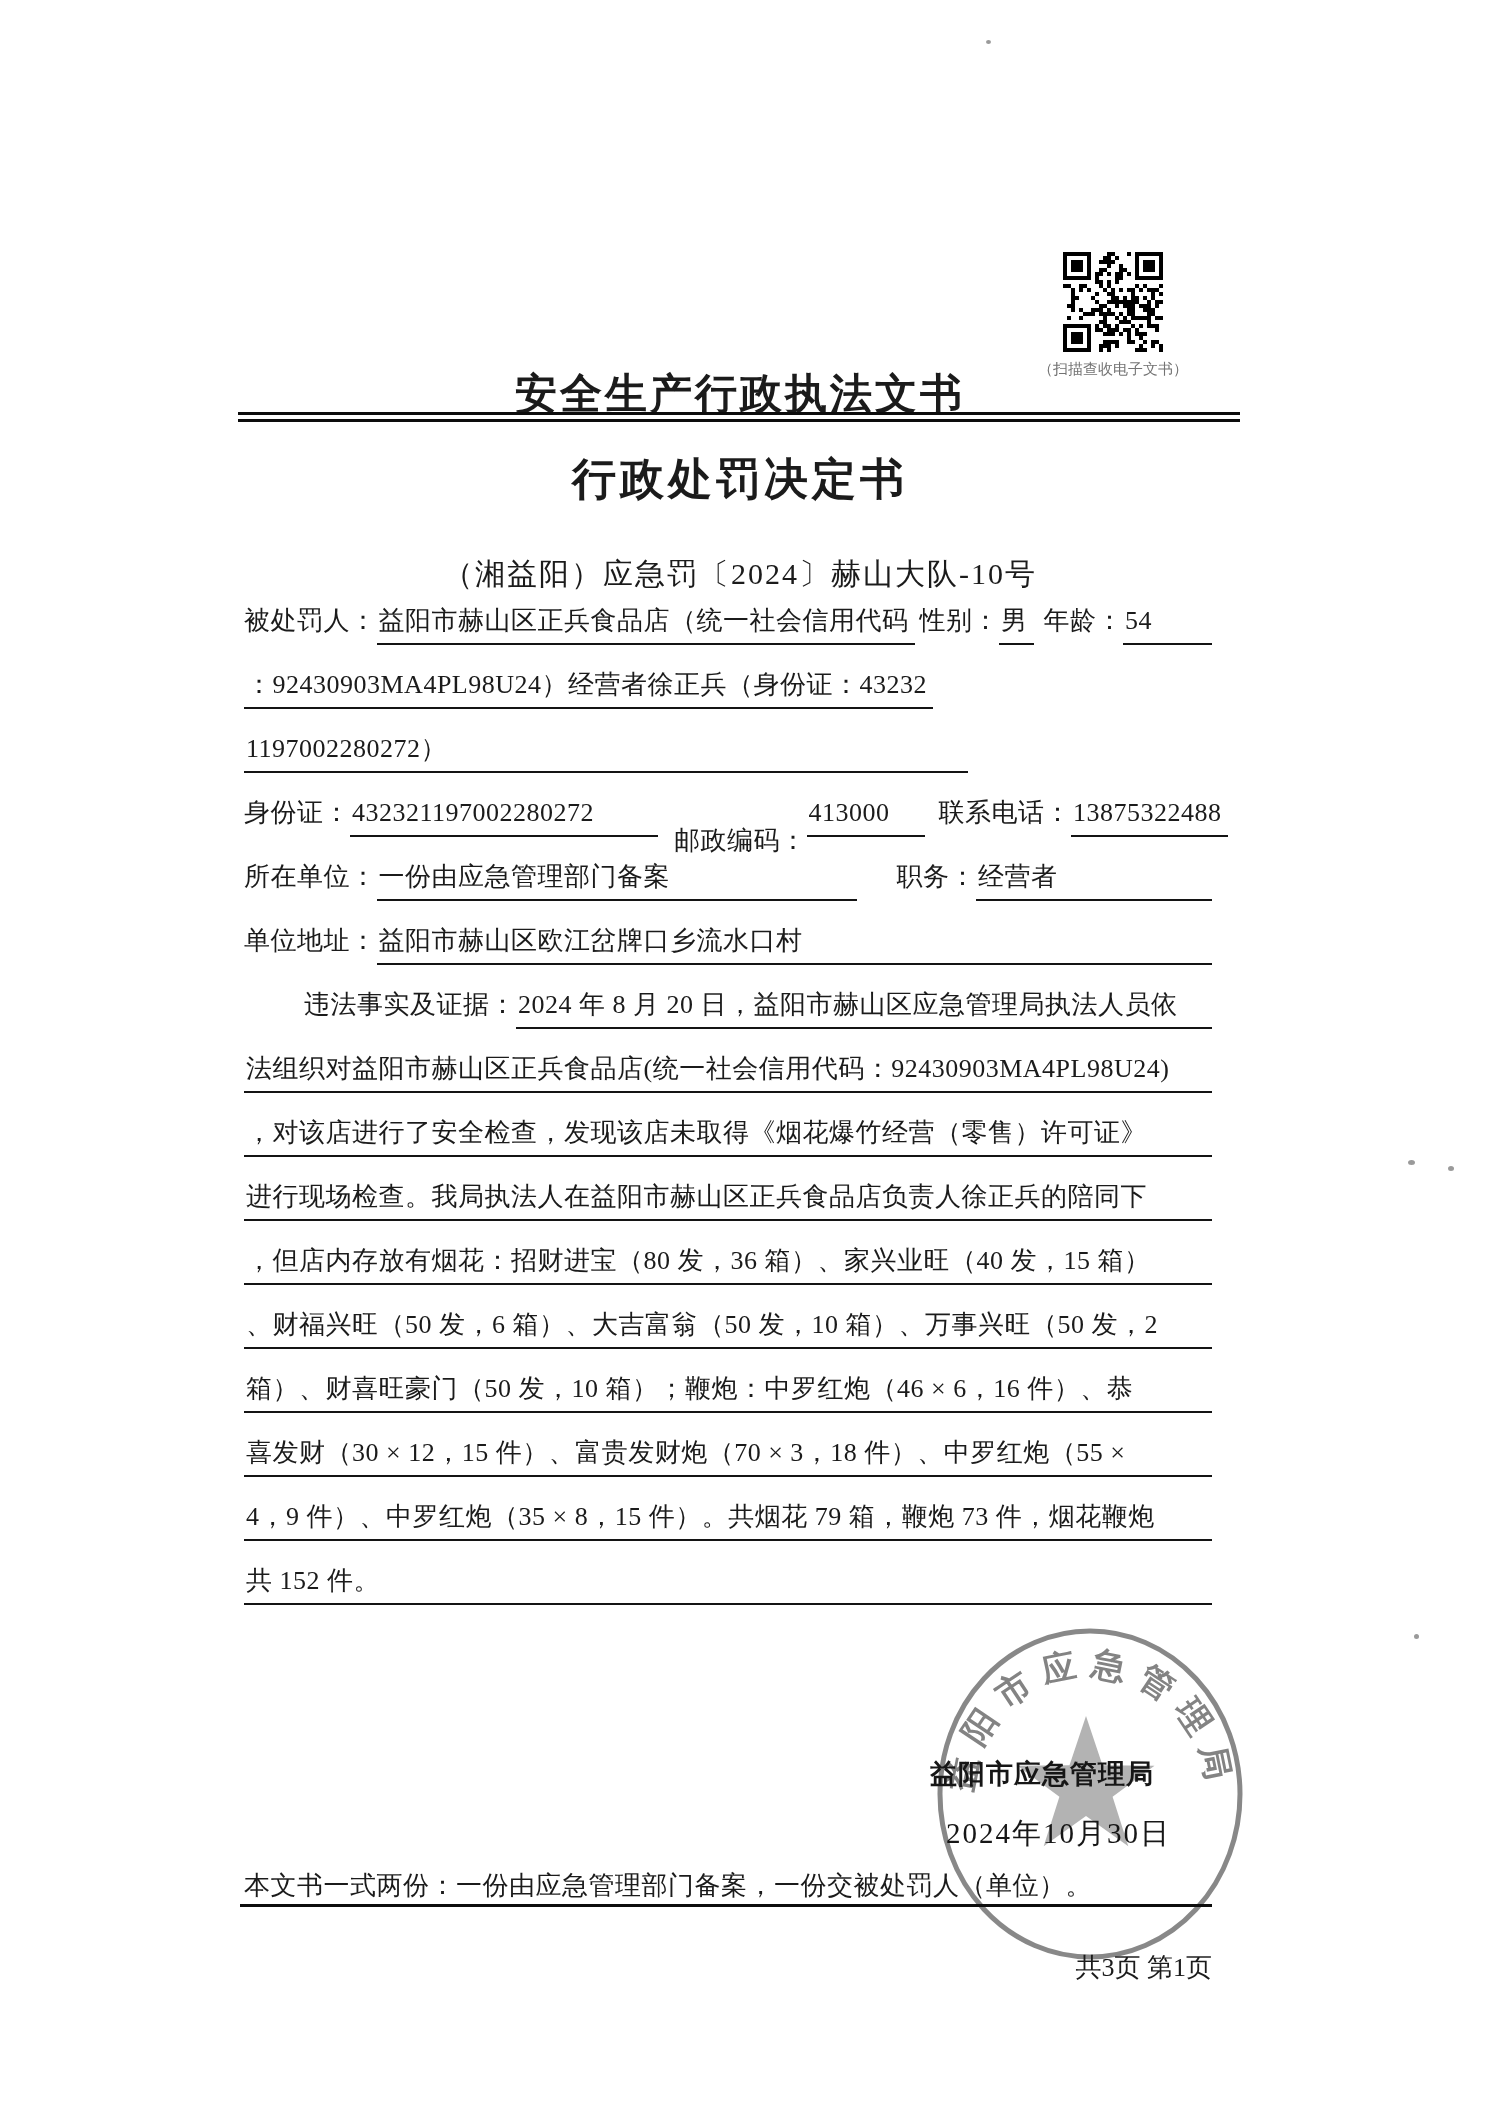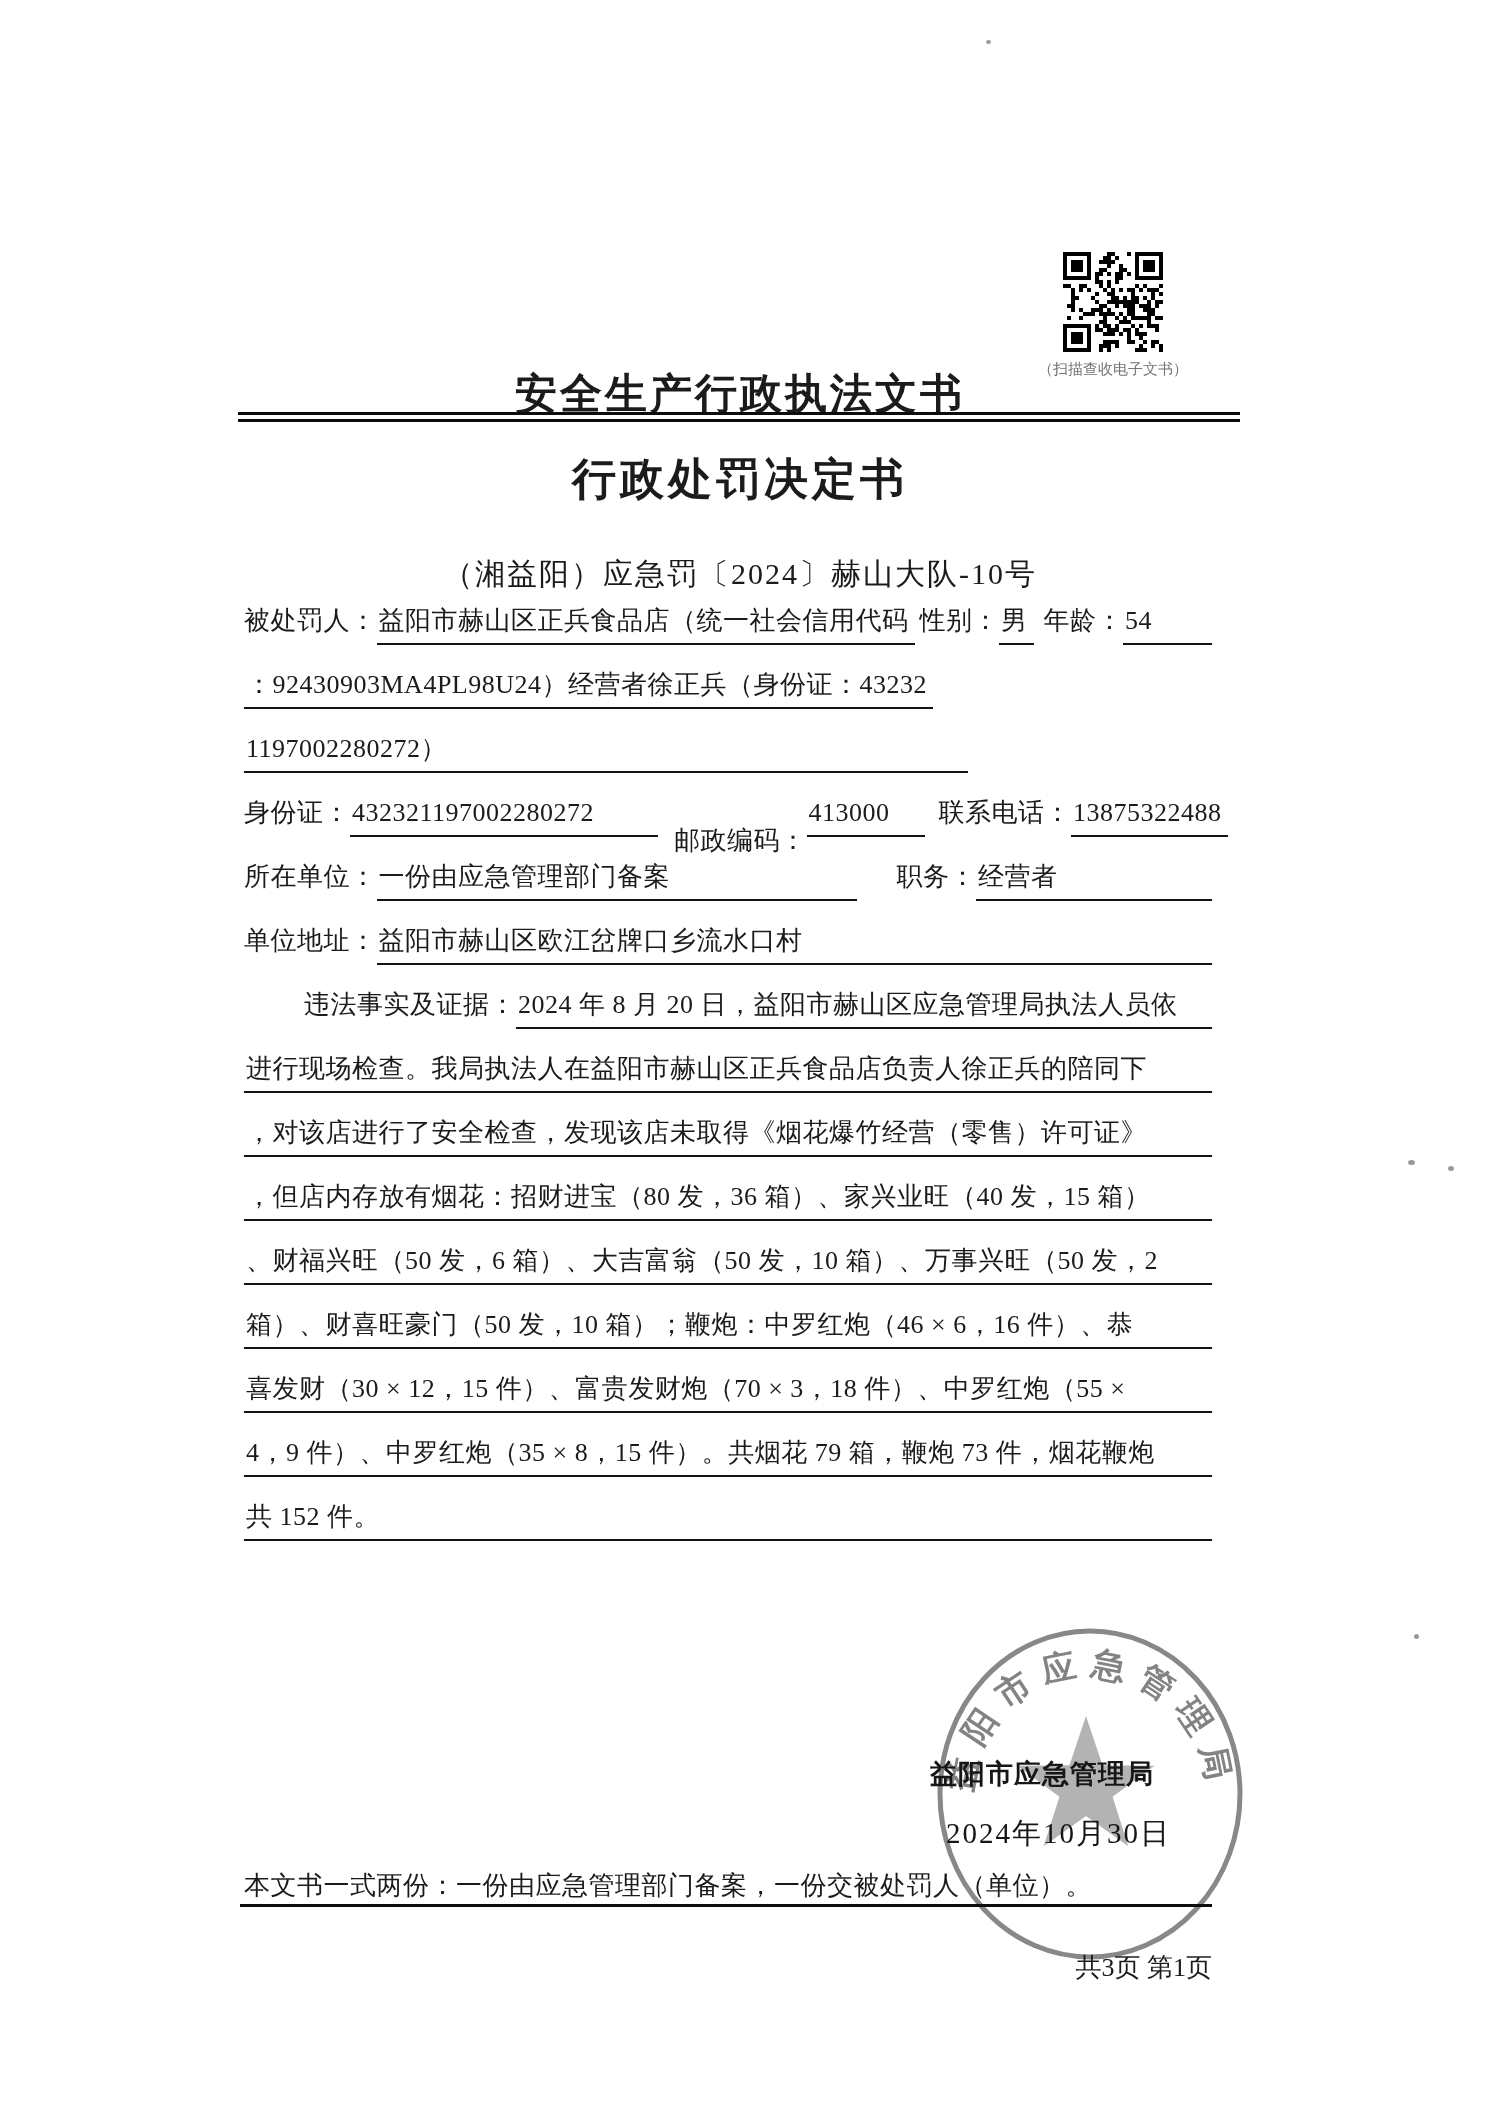--- a/index.html
+++ b/index.html
@@ -289,24 +289,27 @@
       </div>
       <div class="line">
         <span class="seg label">单位地址：</span>
         <span class="seg value grow">益阳市赫山区欧江岔牌口乡流水口村</span>
       </div>
       <div class="line" style="padding-left: 60px;">
         <span class="seg label">违法事实及证据：</span>
         <span class="seg value grow">2024 年 8 月 20 日，益阳市赫山区应急管理局执法人员依</span>
       </div>
       <div class="line">
+        <span class="seg value grow">法组织对益阳市赫山区正兵食品店(统一社会信用代码：92430903MA4PL98U24)</span>
+      </div>
+      <div class="line">
+        <span class="seg value grow">，对该店进行了安全检查，发现该店未取得《烟花爆竹经营（零售）许可证》</span>
+      </div>
+      <div class="line">
         <span class="seg value grow">进行现场检查。我局执法人在益阳市赫山区正兵食品店负责人徐正兵的陪同下</span>
-      </div>
-      <div class="line">
-        <span class="seg value grow">，对该店进行了安全检查，发现该店未取得《烟花爆竹经营（零售）许可证》</span>
       </div>
       <div class="line">
         <span class="seg value grow">，但店内存放有烟花：招财进宝（80 发，36 箱）、家兴业旺（40 发，15 箱）</span>
       </div>
       <div class="line">
         <span class="seg value grow">、财福兴旺（50 发，6 箱）、大吉富翁（50 发，10 箱）、万事兴旺（50 发，2</span>
       </div>
       <div class="line">
         <span class="seg value grow">箱）、财喜旺豪门（50 发，10 箱）；鞭炮：中罗红炮（46 × 6，16 件）、恭</span>
       </div>

